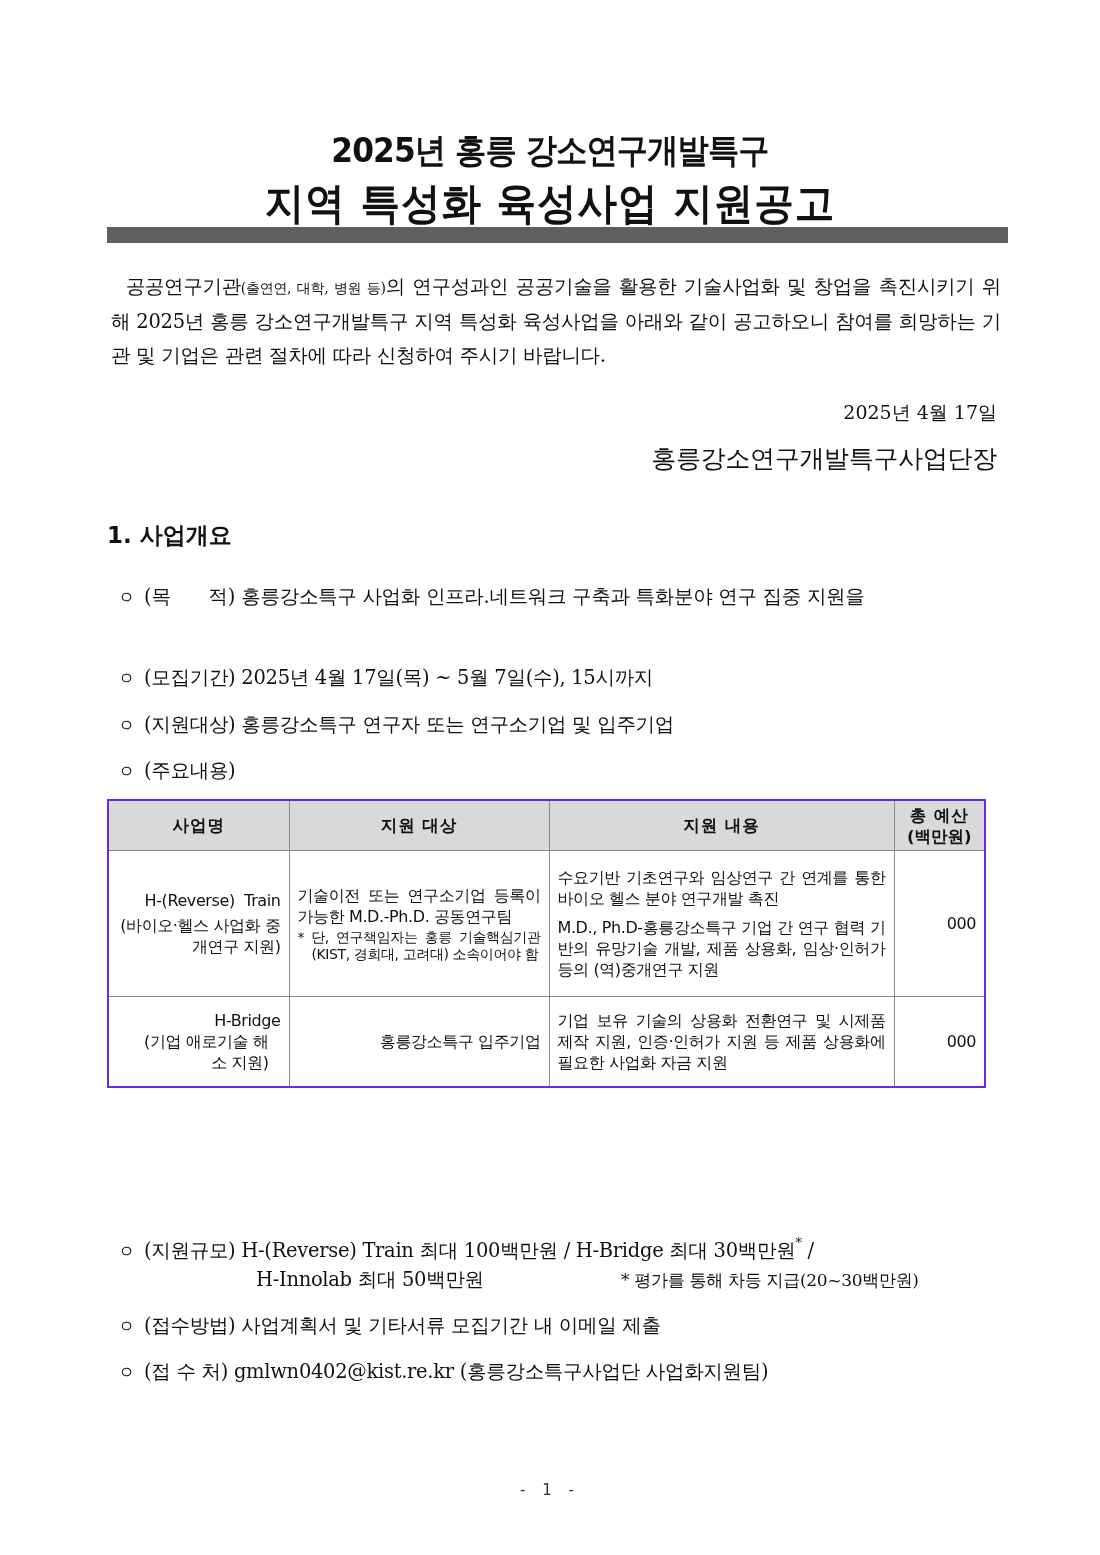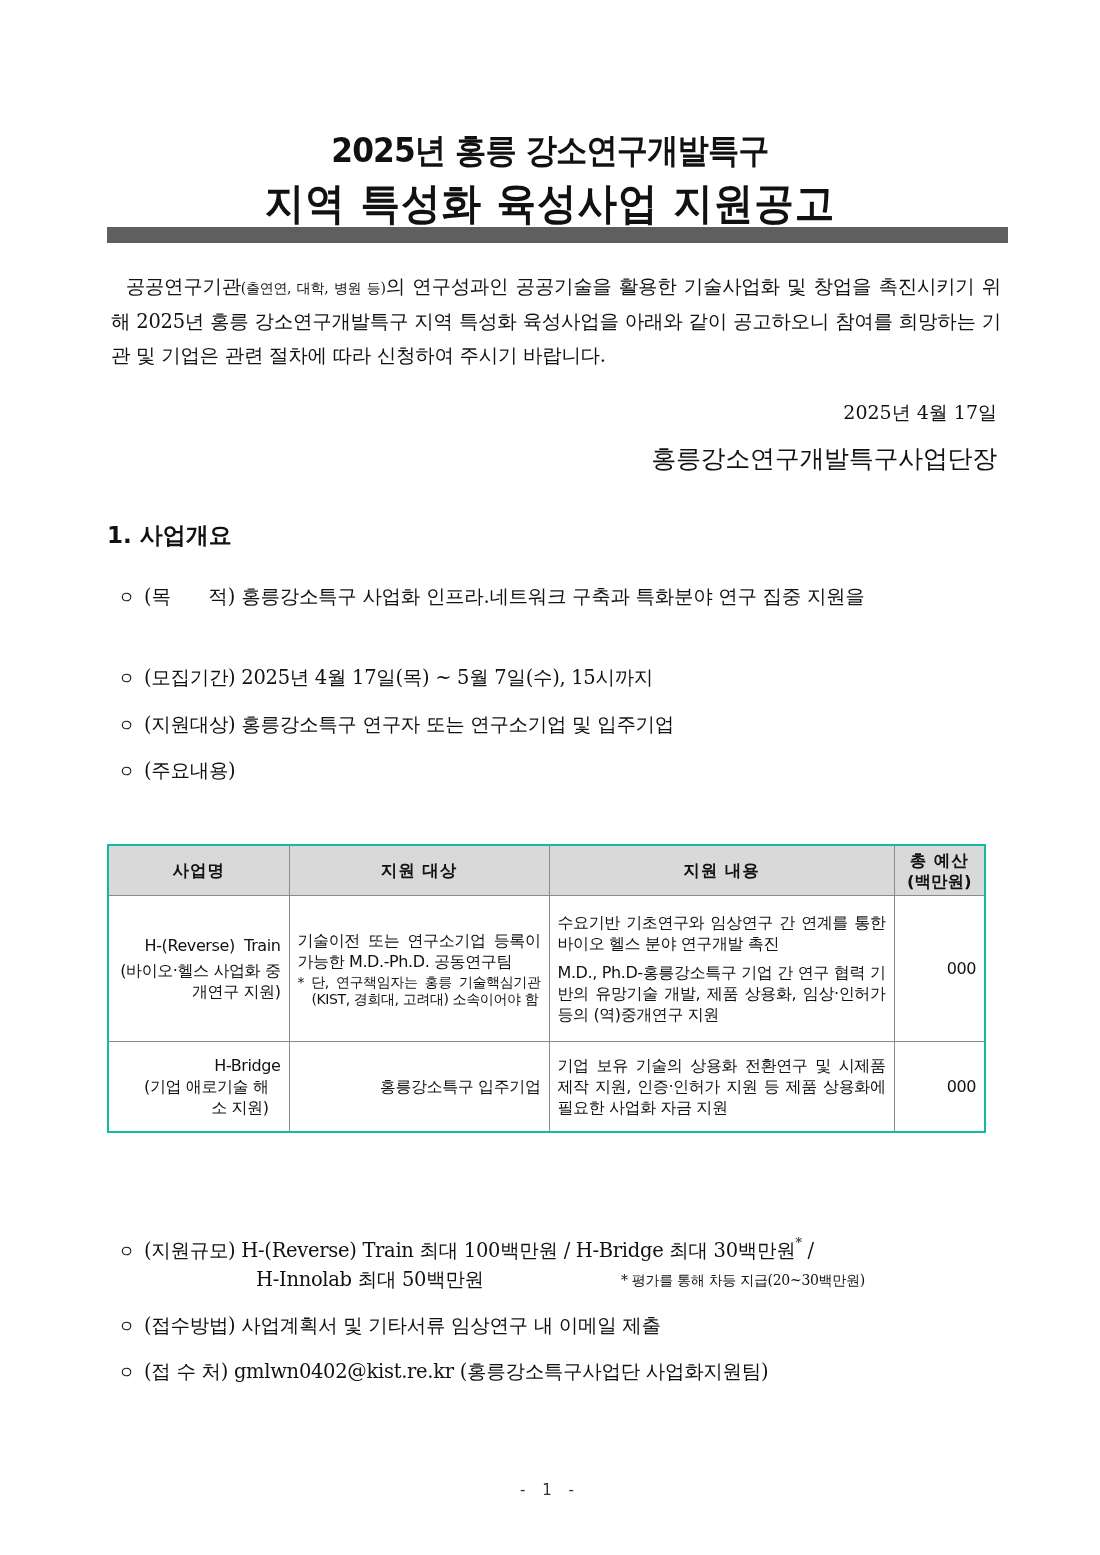--- a/index.html
+++ b/index.html
@@ -41,43 +41,43 @@
   }
   .bullet {
     position: absolute; left: 118px; font-size: 19.5px; line-height: 32px; letter-spacing: -0.3px;
     white-space: nowrap;
   }
   .bullet .mark { display: inline-block; width: 26px; font-family: "DejaVu Sans", sans-serif; font-size: 17px; }
   .bullet .cont { position: absolute; left: 138px; top: 32px; white-space: nowrap; }
   .label-spaced { letter-spacing: 0; }
 
   table.main {
-    position: absolute; left: 107px; top: 844px; width: 877px;
+    position: absolute; left: 107px; top: 799px; width: 877px;
     border-collapse: collapse; table-layout: fixed;
     font-family: "DejaVu Sans", "Liberation Sans", sans-serif; font-size: 16px;
-    border: 2px solid #14b8a6;
+    border: 2px solid #6d28d9;
   }
   table.main th, table.main td {
     border: 1px solid #8a8a8a; padding: 4px 8px; vertical-align: middle;
   }
   table.main th {
     background: #d9d9d9; font-weight: bold; font-size: 16.5px; height: 41px; text-align: center;
     letter-spacing: 1px; line-height: 21px;
   }
   table.main td { line-height: 21px; letter-spacing: -0.4px; }
   td.center { text-align: right; }
   td.left { text-align: justify; }
   .note { font-size: 14px; line-height: 17px; padding-left: 14px; text-indent: -14px; margin-top: 2px; }
   .para-gap { margin-top: 8px; }
   tr.r1 td { height: 137px; }
   tr.r2 td { height: 81px; }
   tr.r3 td { height: 89px; }
 
   .sup { font-size: 13px; vertical-align: 10px; }
-  .footnote-small { font-size: 14px; }
+  .footnote-small { font-size: 17px; }
   .page-num {
     position: absolute; left: 0; width: 1100px; top: 1481px; text-align: center;
     font-family: "DejaVu Sans", sans-serif; font-size: 15px; color: #333; letter-spacing: 6px;
   }
 </style>
 </head>
 <body>
 
 <div class="title1">2025년 홍릉 강소연구개발특구</div>
 <div class="title2">지역 특성화 육성사업 지원공고</div>
@@ -161,21 +161,21 @@
   <span class="mark">ㅇ</span><span>(지원규모)</span>
   <span>H-(Reverse) Train 최대 100백만원 / H-Bridge 최대 30백만원</span><span class="sup">*</span><span style="white-space:pre;"> /</span>
   <div class="cont" style="top:37px;">
     <span>H-Innolab 최대 50백만원</span>
     <span class="footnote-small" style="position:absolute; left:365px; top:0; white-space:nowrap;">* 평가를 통해 차등 지급(20~30백만원)</span>
   </div>
 </div>
 
 <div class="bullet" style="top:1310px;">
   <span class="mark">ㅇ</span><span>(접수방법)</span>
-  <span>사업계획서 및 기타서류 임상연구 내 이메일 제출</span>
+  <span>사업계획서 및 기타서류 모집기간 내 이메일 제출</span>
 </div>
 
 <div class="bullet" style="top:1356px;">
   <span class="mark">ㅇ</span><span>(접 수 처)</span>
   <span>gmlwn0402@kist.re.kr</span>
   <span>(홍릉강소특구사업단 사업화지원팀)</span>
 </div>
 
 <div class="page-num">- 1 -</div>
 

